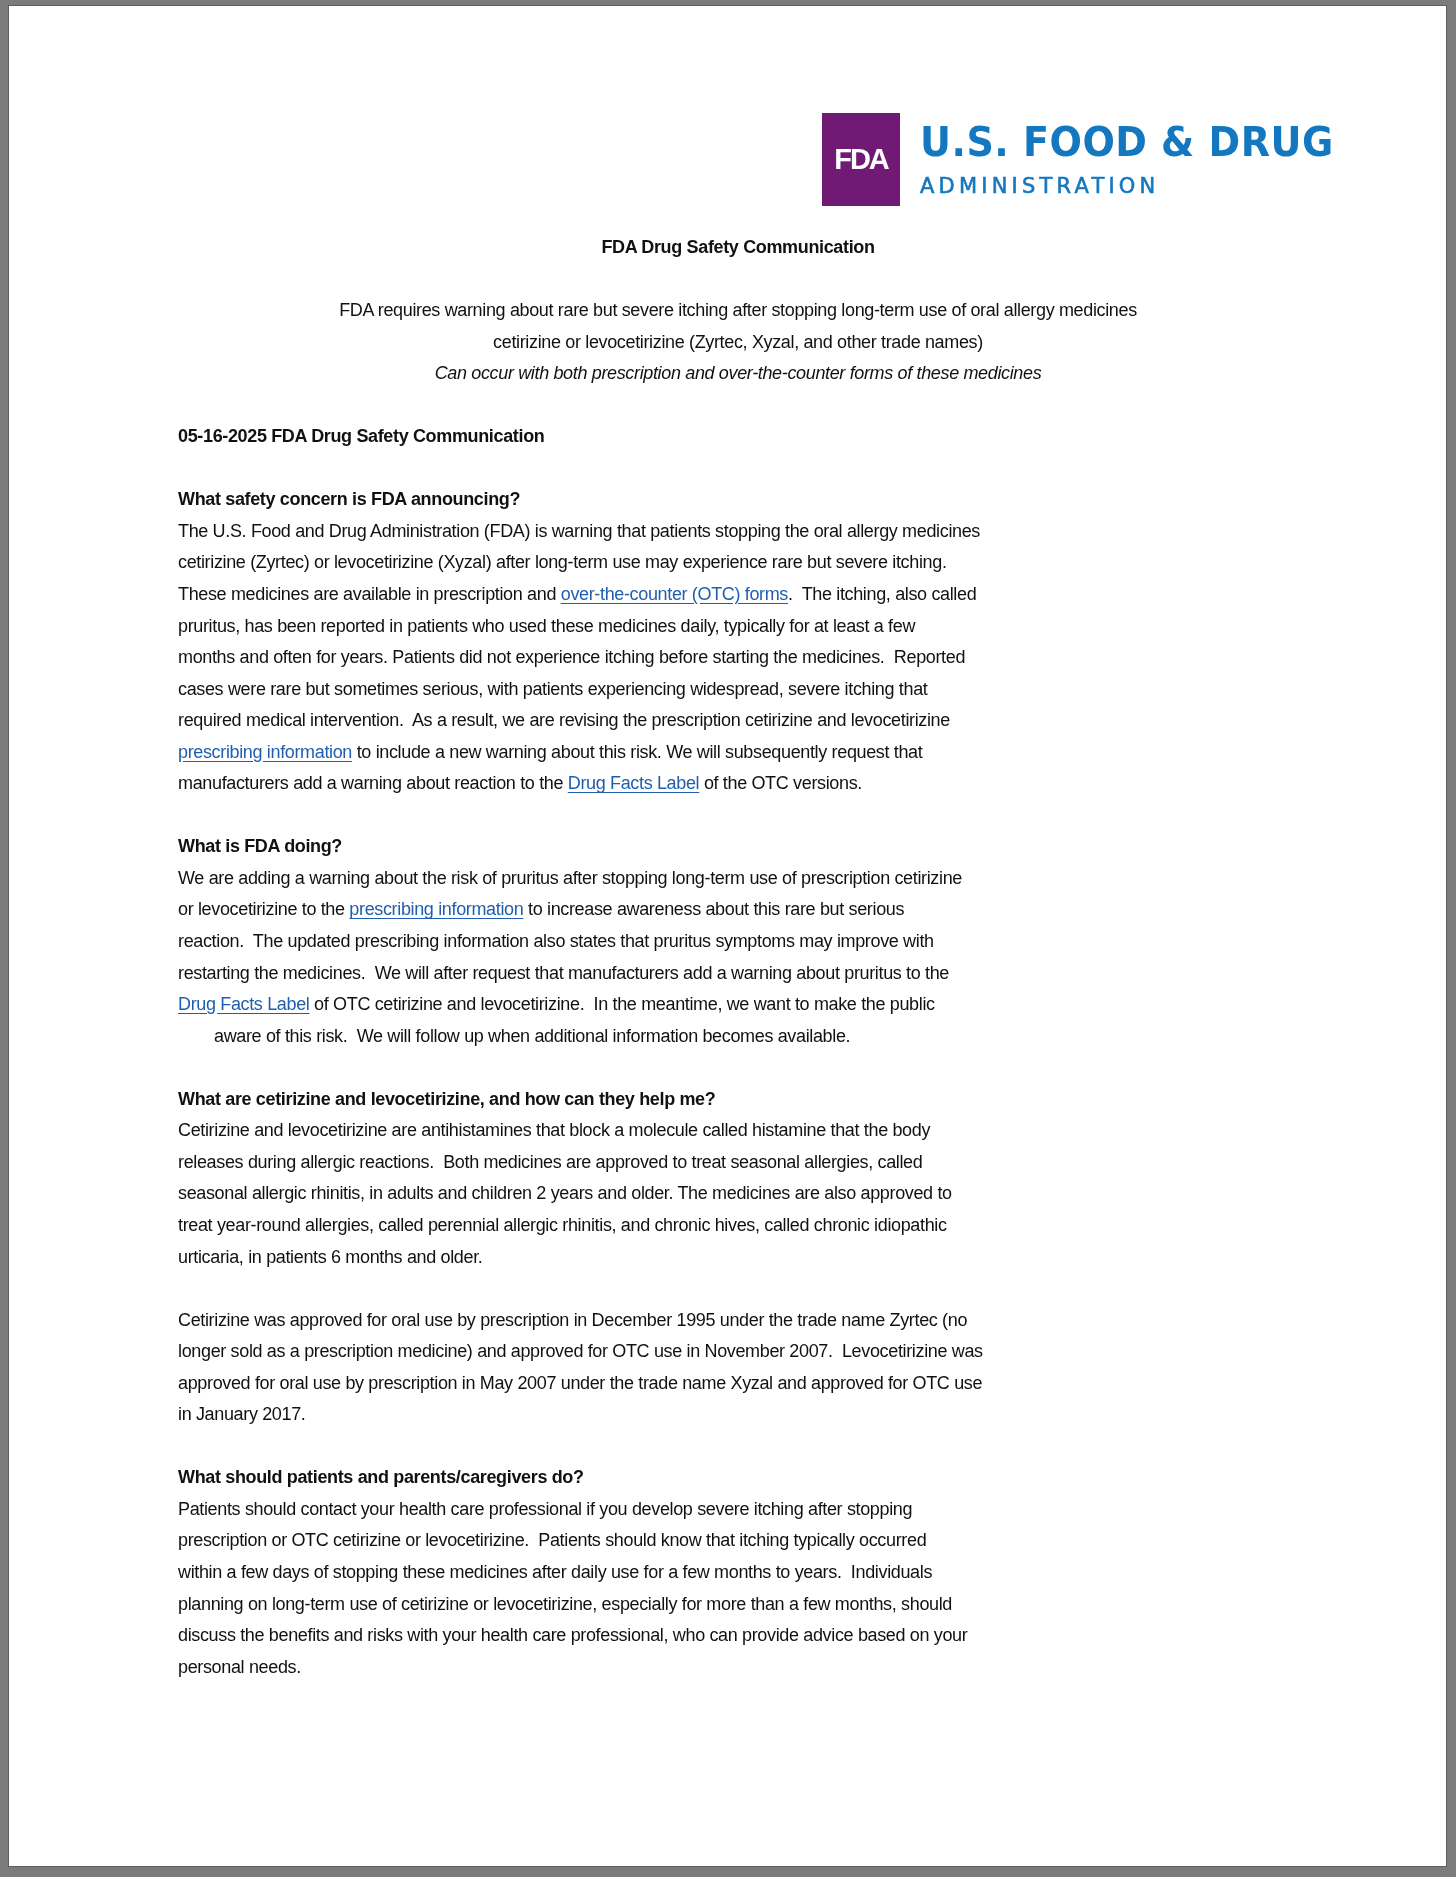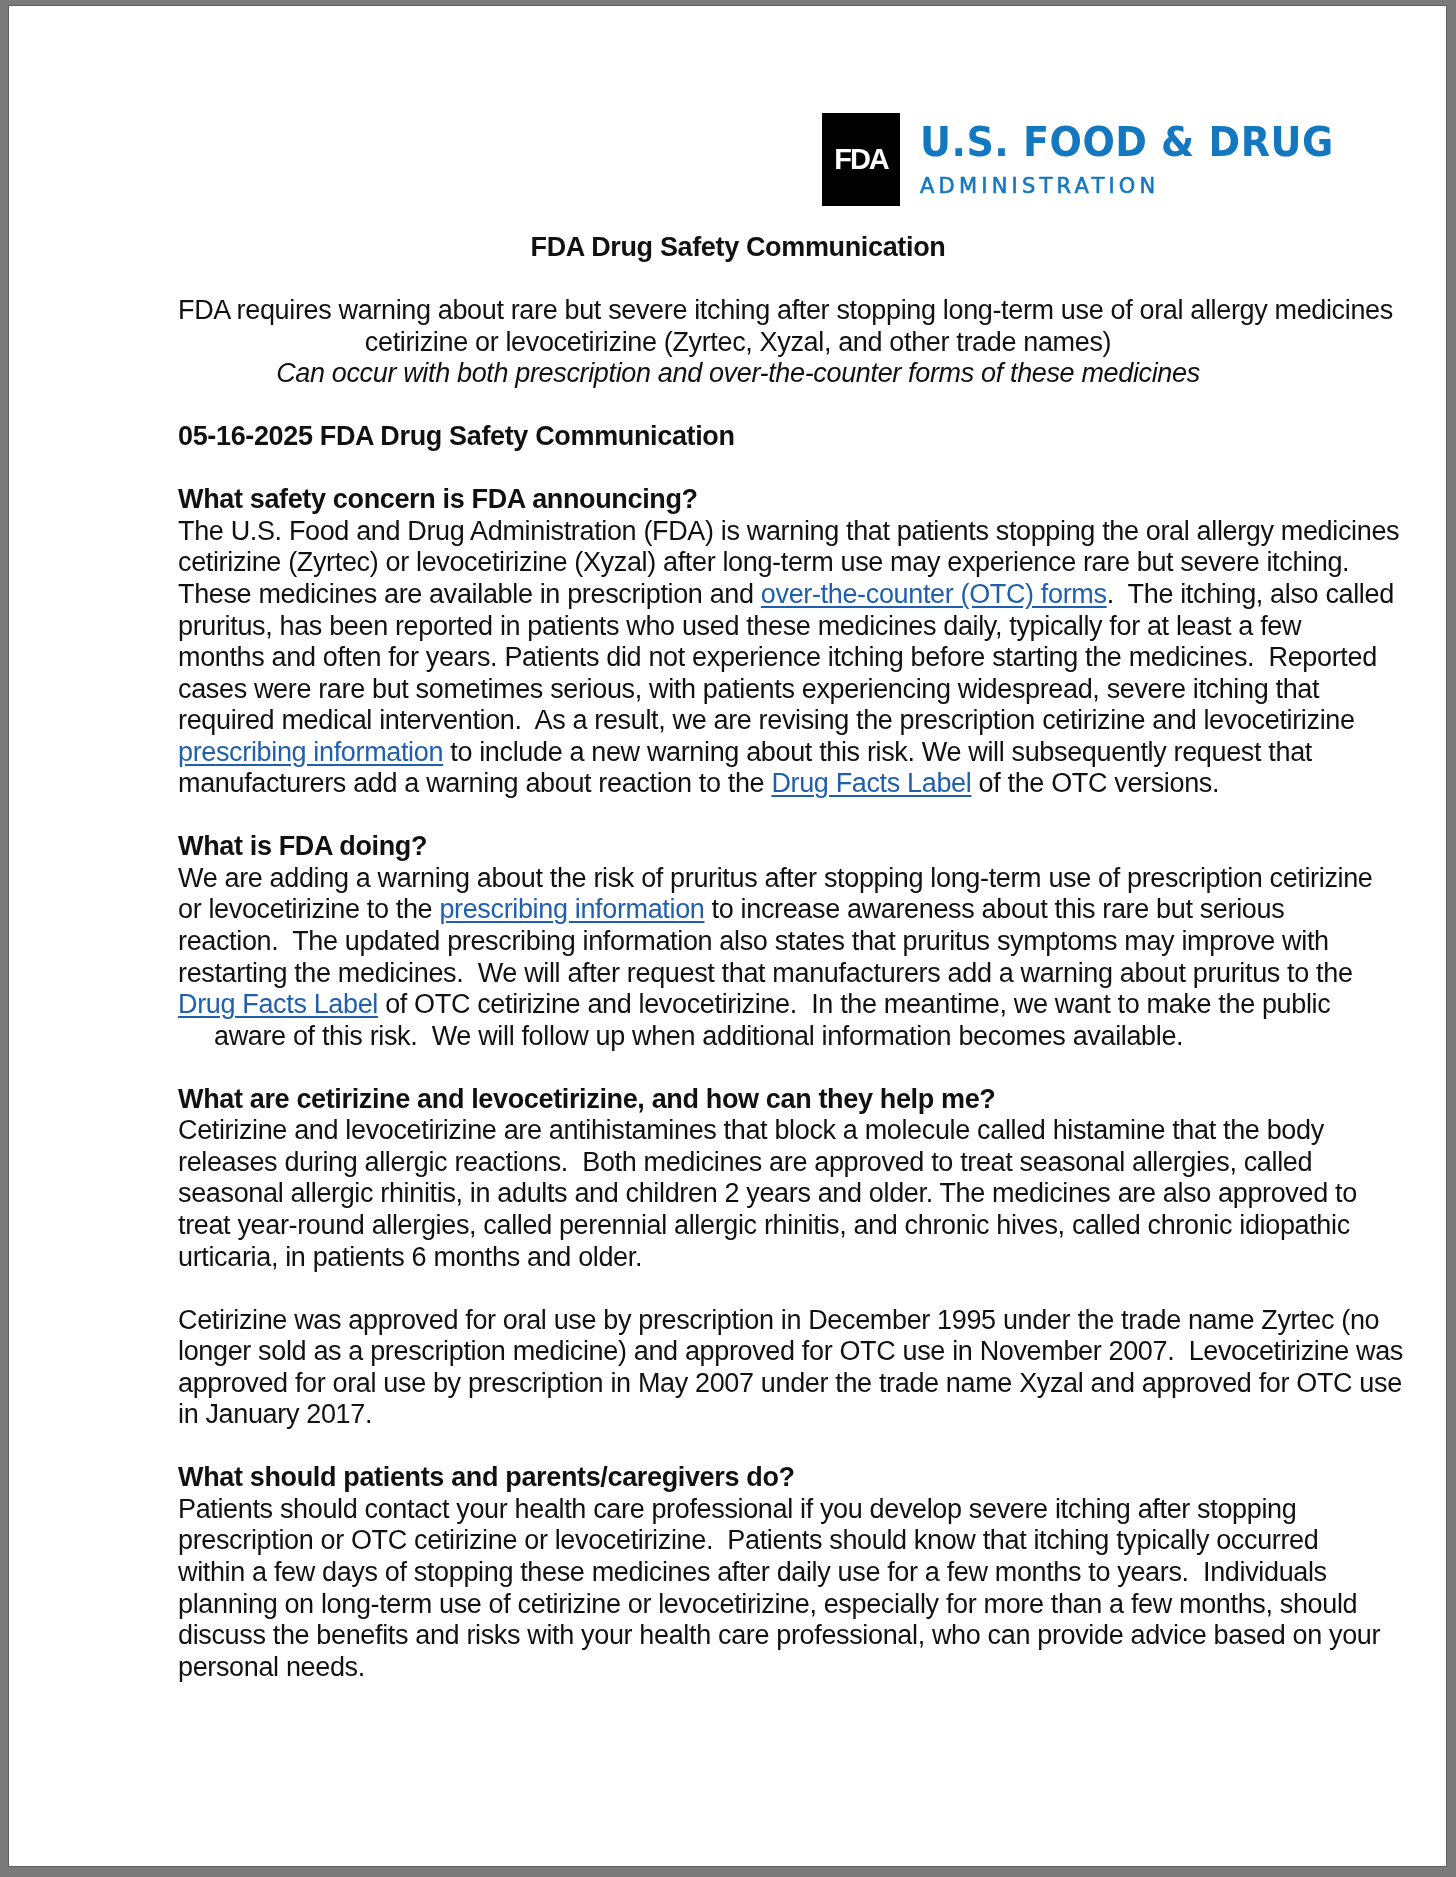--- a/index.html
+++ b/index.html
@@ -29,21 +29,21 @@
       position: absolute;
       left: 813px;
       top: 107px;
       height: 94px;
       display: flex;
       align-items: stretch;
     }
     .logo-box {
       width: 78px;
       height: 93px;
-      background: #000000;
+      background: #701a75;
       color: #ffffff;
       display: flex;
       align-items: center;
       justify-content: center;
       font-family: "Liberation Sans", "DejaVu Sans", sans-serif;
       font-weight: bold;
       font-size: 29px;
       letter-spacing: -2px;
     }
     .logo-text {
@@ -71,21 +71,21 @@
       font-weight: normal;
       -webkit-text-stroke: 0.6px #1478c0;
       white-space: nowrap;
     }
     
     .content {
       position: absolute;
       left: 169px;
       top: 226px;
       width: 1120px;
-      font-size: 27px;
+      font-size: 18px;
       line-height: 31.55px;
       letter-spacing: -0.35px;
     }
     .line {
       display: block;
       height: 31.55px;
       white-space: nowrap;
     }
     .center { text-align: center; }
     .bold { font-weight: bold; }

